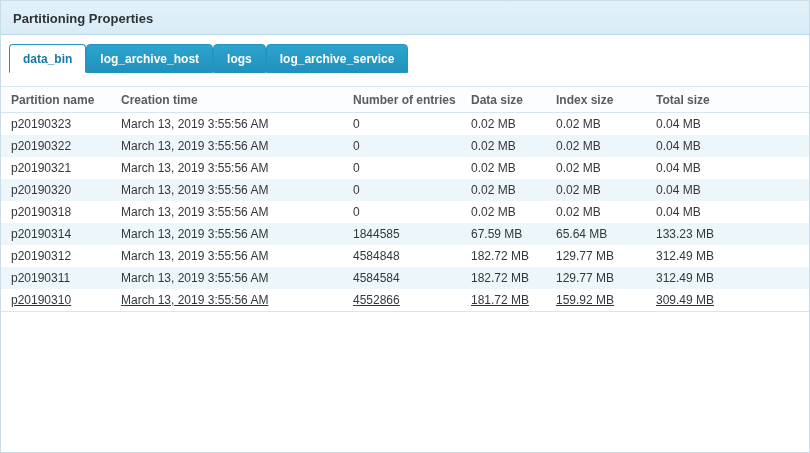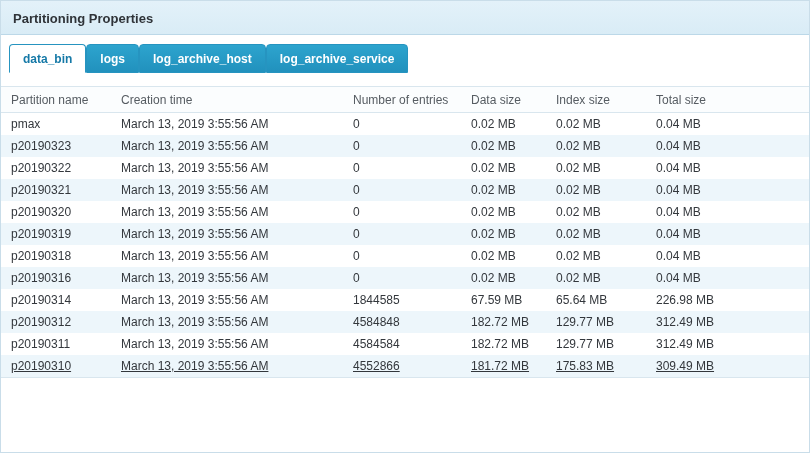--- a/index.html
+++ b/index.html
@@ -59,21 +59,21 @@
     color:var(--tab-active-text);
     border:1px solid var(--tab-border);
     border-bottom-color:#ffffff;
   }
   .table-wrap{flex:1 1 auto;overflow:hidden;}
   table{
     border-collapse:collapse;table-layout:fixed;
     width:810px;
   }
   thead th{
-    font-size:12px;font-weight:normal;color:var(--header-text);
+    font-size:12px;font-weight:bold;color:var(--header-text);
     border-top:1px solid var(--table-border);
     border-bottom:1px solid var(--table-border);
     background:#fbfdfe;
     padding:6px 0 5px 0;
     white-space:nowrap;overflow:hidden;
   }
   tbody td{
     font-size:12px;color:var(--cell-text);
     padding:4px 0 4px 0;
     white-space:nowrap;overflow:hidden;
@@ -89,22 +89,22 @@
 <body>
 
 <div class="panel">
 
   <div class="panel-header">
     <span class="panel-title">Partitioning Properties</span>
   </div>
 
   <div class="tab-bar">
       <div class="tab active">data_bin</div>
+      <div class="tab">log_archive_host</div>
       <div class="tab">logs</div>
-      <div class="tab">log_archive_host</div>
       <div class="tab">log_archive_service</div>
     </div>
 
   <div class="table-wrap">
     <table>
       <colgroup>
         <col style="width:120px">
         <col style="width:232px">
         <col style="width:118px">
         <col style="width:85px">
@@ -118,29 +118,20 @@
             <th class="al-left col-1">Creation time</th>
             <th class="al-left col-2">Number of entries</th>
             <th class="al-right col-3">Data size</th>
             <th class="al-right col-4">Index size</th>
             <th class="al-right col-5">Total size</th>
             <th></th>
           </tr>
       </thead>
       <tbody>
           <tr>
-            <td class="al-left col-0">pmax</td>
-            <td class="al-left col-1">March 13, 2019 3:55:56 AM</td>
-            <td class="al-left col-2">0</td>
-            <td class="al-right col-3">0.02 MB</td>
-            <td class="al-right col-4">0.02 MB</td>
-            <td class="al-right col-5">0.04 MB</td>
-            <td></td>
-          </tr>
-          <tr>
             <td class="al-left col-0">p20190323</td>
             <td class="al-left col-1">March 13, 2019 3:55:56 AM</td>
             <td class="al-left col-2">0</td>
             <td class="al-right col-3">0.02 MB</td>
             <td class="al-right col-4">0.02 MB</td>
             <td class="al-right col-5">0.04 MB</td>
             <td></td>
           </tr>
           <tr>
             <td class="al-left col-0">p20190322</td>
@@ -163,53 +154,35 @@
           <tr>
             <td class="al-left col-0">p20190320</td>
             <td class="al-left col-1">March 13, 2019 3:55:56 AM</td>
             <td class="al-left col-2">0</td>
             <td class="al-right col-3">0.02 MB</td>
             <td class="al-right col-4">0.02 MB</td>
             <td class="al-right col-5">0.04 MB</td>
             <td></td>
           </tr>
           <tr>
-            <td class="al-left col-0">p20190319</td>
-            <td class="al-left col-1">March 13, 2019 3:55:56 AM</td>
-            <td class="al-left col-2">0</td>
-            <td class="al-right col-3">0.02 MB</td>
-            <td class="al-right col-4">0.02 MB</td>
-            <td class="al-right col-5">0.04 MB</td>
-            <td></td>
-          </tr>
-          <tr>
             <td class="al-left col-0">p20190318</td>
-            <td class="al-left col-1">March 13, 2019 3:55:56 AM</td>
-            <td class="al-left col-2">0</td>
-            <td class="al-right col-3">0.02 MB</td>
-            <td class="al-right col-4">0.02 MB</td>
-            <td class="al-right col-5">0.04 MB</td>
-            <td></td>
-          </tr>
-          <tr>
-            <td class="al-left col-0">p20190316</td>
             <td class="al-left col-1">March 13, 2019 3:55:56 AM</td>
             <td class="al-left col-2">0</td>
             <td class="al-right col-3">0.02 MB</td>
             <td class="al-right col-4">0.02 MB</td>
             <td class="al-right col-5">0.04 MB</td>
             <td></td>
           </tr>
           <tr>
             <td class="al-left col-0">p20190314</td>
             <td class="al-left col-1">March 13, 2019 3:55:56 AM</td>
             <td class="al-left col-2">1844585</td>
             <td class="al-right col-3">67.59 MB</td>
             <td class="al-right col-4">65.64 MB</td>
-            <td class="al-right col-5">226.98 MB</td>
+            <td class="al-right col-5">133.23 MB</td>
             <td></td>
           </tr>
           <tr>
             <td class="al-left col-0">p20190312</td>
             <td class="al-left col-1">March 13, 2019 3:55:56 AM</td>
             <td class="al-left col-2">4584848</td>
             <td class="al-right col-3">182.72 MB</td>
             <td class="al-right col-4">129.77 MB</td>
             <td class="al-right col-5">312.49 MB</td>
             <td></td>
@@ -221,21 +194,21 @@
             <td class="al-right col-3">182.72 MB</td>
             <td class="al-right col-4">129.77 MB</td>
             <td class="al-right col-5">312.49 MB</td>
             <td></td>
           </tr>
           <tr>
             <td class="al-left col-0">p20190310</td>
             <td class="al-left col-1">March 13, 2019 3:55:56 AM</td>
             <td class="al-left col-2">4552866</td>
             <td class="al-right col-3">181.72 MB</td>
-            <td class="al-right col-4">175.83 MB</td>
+            <td class="al-right col-4">159.92 MB</td>
             <td class="al-right col-5">309.49 MB</td>
             <td></td>
           </tr>
         </tbody>
     </table>
   </div>
 
 </div>
 
 </body></html>

